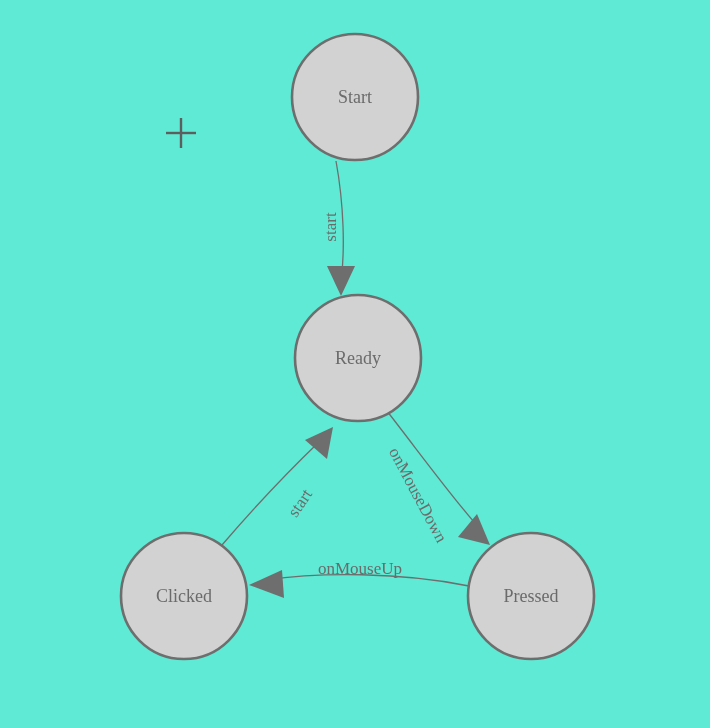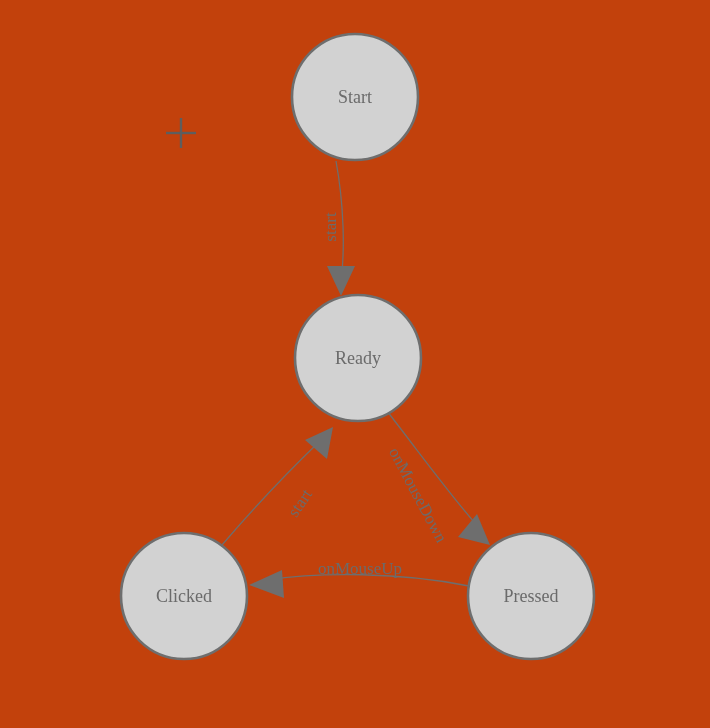--- a/index.html
+++ b/index.html
@@ -8,21 +8,21 @@
     padding: 0;
     background: #ffffff;
   }
   body {
     font-family: "Liberation Serif", "DejaVu Serif", serif;
   }
   #canvas-root {
     position: relative;
     width: 710px;
     height: 728px;
-    background: #c2410c;
+    background: #5eead4;
     overflow: hidden;
   }
   #graph-svg {
     position: absolute;
     top: 0;
     left: 0;
     width: 710px;
     height: 728px;
     display: block;
   }

